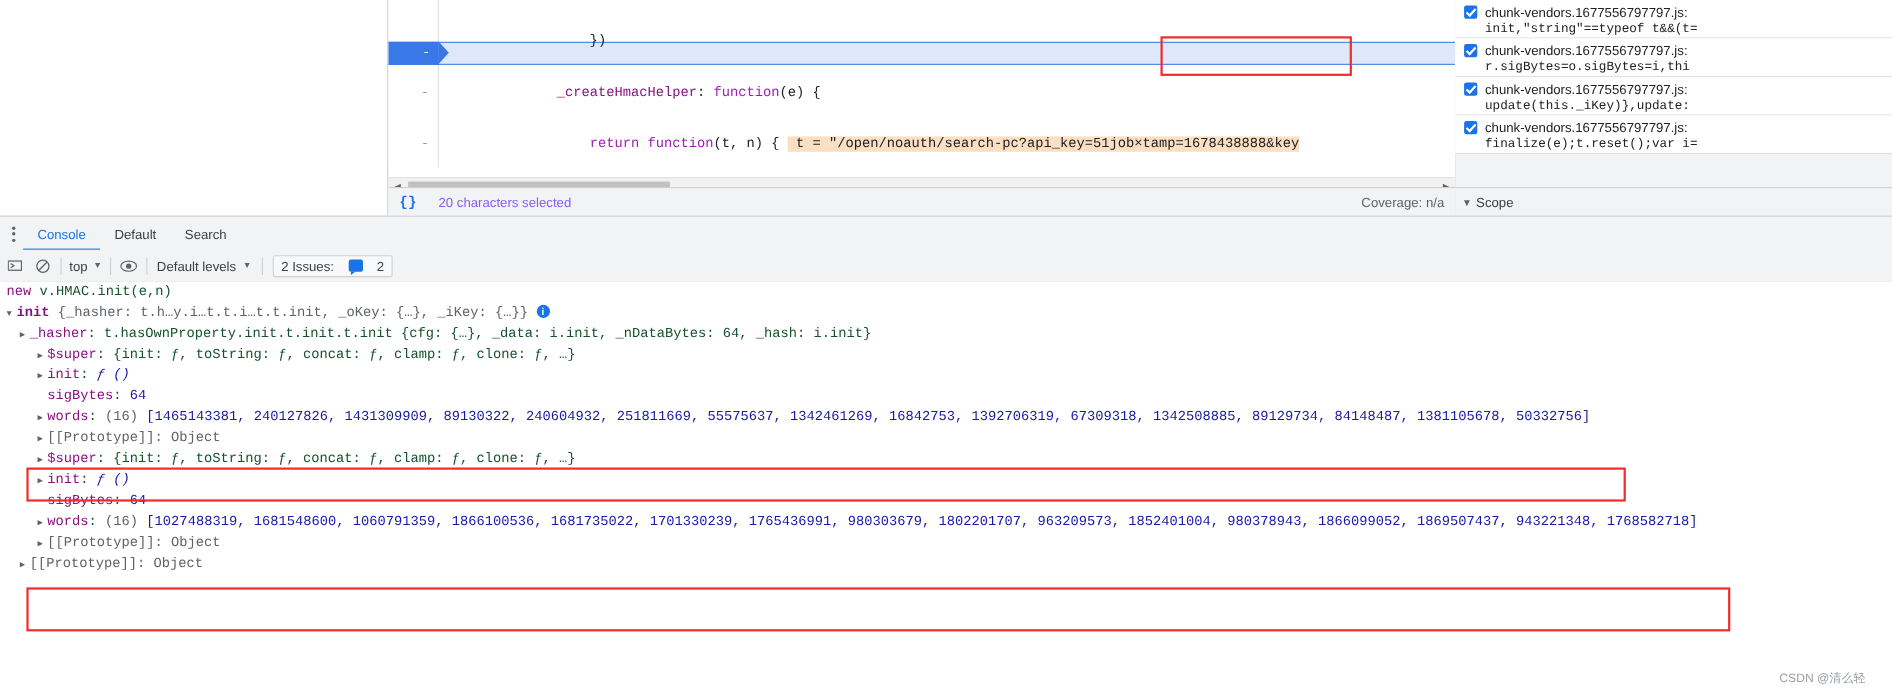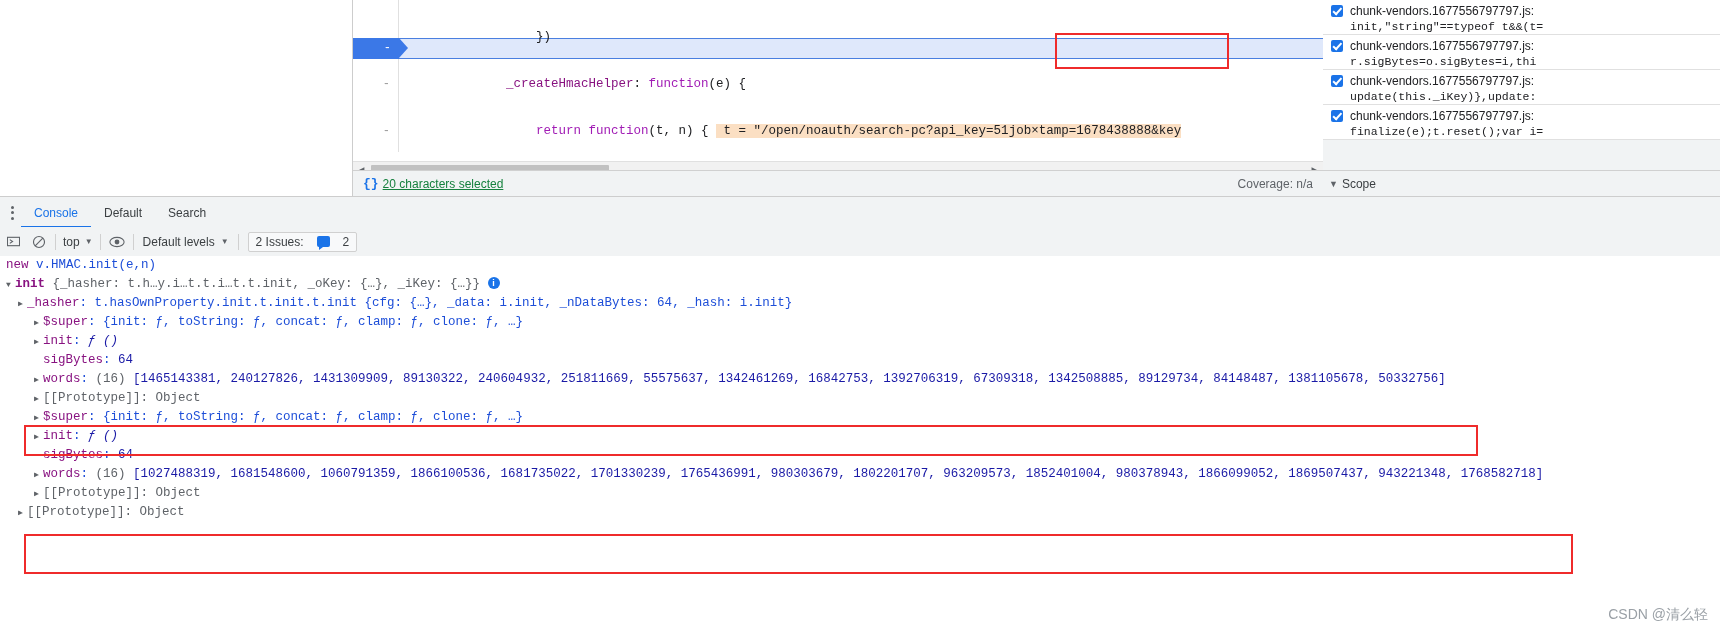--- a/index.html
+++ b/index.html
@@ -84,21 +84,21 @@
     background:#c1c1c1; border-radius:1px;
   }
 
   
   .code-status {
     position:absolute; left:0; bottom:0; width:100%; height:25px;
     background:#f1f3f4; border-top:1px solid #d0d0d0;
     display:flex; align-items:center; font-size:12px; color:#3c4043;
   }
   .status-brace { margin-left:10px; color:#1a73e8; font-family:"Liberation Mono", monospace; font-weight:bold; font-size:13px;}
-  .status-text { margin-left:4px; color:#15803d;text-decoration:underline; }
+  .status-text { margin-left:20px; color:#8b5cf6; }
   .status-coverage { margin-left:auto; margin-right:10px; color:#5f6368; }
 
   
   .right-sidebar {
     position:absolute; left:1323px; top:0; width:397px; height:196px;
     background:#f1f3f4; overflow:hidden;
   }
   .bp-list { position:absolute; left:0; top:0; width:397px; background:#fff; }
   .bp-item {
     position:relative; padding:4px 6px 5px 8px; border-bottom:1px solid #e0e0e0;
@@ -196,21 +196,21 @@
   .ind1 { padding-left:18px; }
   .ind2 { padding-left:34px; }
 
   .tri { display:inline-block; width:9px; color:#5f6368; font-size:8px; }
   .tri.open:before { content:'\25BC'; }
   .tri.closed:before { content:'\25B6'; }
   .tri.blank:before { content:''; }
 
   .c-name { color:#881280; }
   .c-name-b { color:#881280; font-weight:bold; }
-  .c-obj { color:#1d4ed8;font-family:Liberation Mono, monospace; }
+  .c-obj { color:#14532d;font-family:Liberation Mono, monospace; }
   .c-num { color:#1a1aa6; }
   .c-fn { color:#1a1aa6; font-style:italic; }
   .c-gray { color:#5f6368; }
   .c-proto { color:#5f6368; }
   .c-blue { color:#1a1aa6; }
   .c-kw { color:#881280; }
 
   .info-icon {
     display:inline-block; width:12px; height:12px; border-radius:50%;
     background:#1a73e8; color:#fff; font-size:9px; line-height:12px;
@@ -221,21 +221,21 @@
   .red-box-1 {
     position:absolute; left:24px; top:425px; width:1450px; height:27px;
     border:2px solid #ef2b2b; z-index:5; pointer-events:none;
   }
   .red-box-2 {
     position:absolute; left:24px; top:534px; width:1545px; height:36px;
     border:2px solid #ef2b2b; z-index:5; pointer-events:none;
   }
 
   .watermark {
-    position:absolute; right:12px; bottom:6px; font-size:14px; color:#9aa0a6;
+    position:absolute; right:24px; bottom:6px; font-size:11px; color:#9aa0a6;
     font-family:"Liberation Sans", sans-serif;
   }
 </style>
 </head>
 <body>
 
 <div id="root">
 
   <div class="top-area">
     <div class="left-blank"></div>

